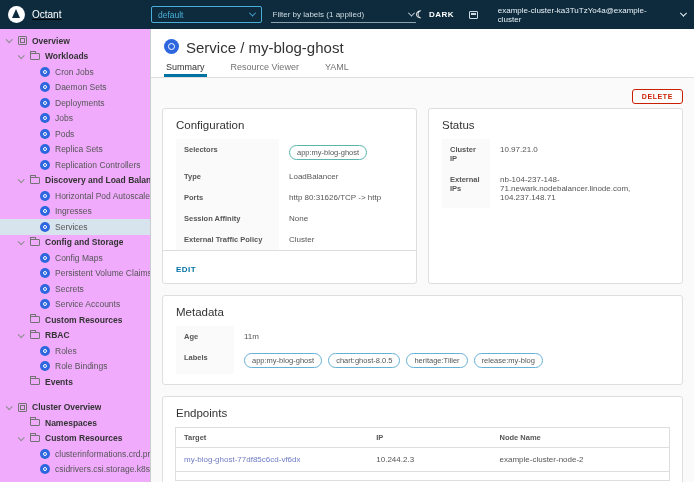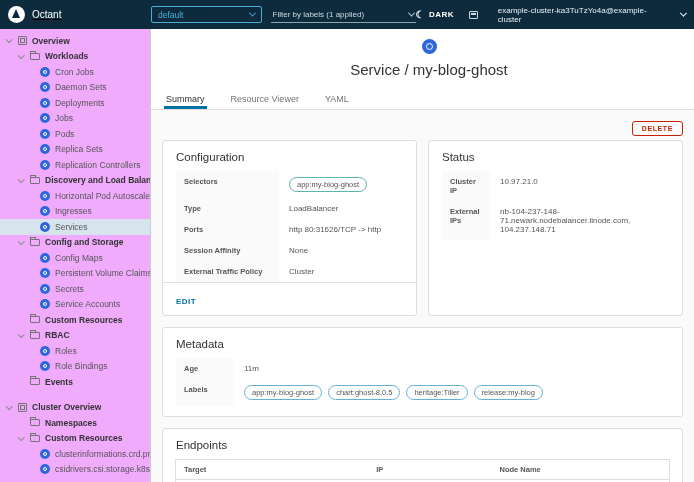--- a/index.html
+++ b/index.html
@@ -58,27 +58,27 @@
   .ico-folder::before { content:""; position:absolute; top:-3px; left:-1px; width:4px; height:2px;
     border:1px solid #737373; border-bottom:none; }
   .ico-res { width: 10px; height: 10px; border-radius: 50%; background: #2d66de; margin-right: 5px;
     position: relative; flex: 0 0 10px; }
   .ico-res::after { content:""; position:absolute; left:3px; top:3px; width:2px; height:2px;
     border:1px solid #fff; border-radius:50%; }
 
   
   .main { flex: 1; display: flex; flex-direction: column; min-width: 0; background: #fafafa; }
   .page-head { background: #fff; padding-top: 10px; }
-  .title-row { margin-left: 13px; display: flex; align-items: center; gap: 7px; flex-direction: column; }
+  .title-row { margin-left: 13px; display: flex; align-items: flex-start; gap: 7px; }
   .svc-icon { width: 15px; height: 15px; border-radius: 50%; background: #2d66de; position: relative;
     flex: 0 0 15px; }
   .svc-icon::after { content:""; position:absolute; left:4px; top:4px; width:5px; height:5px;
     border:1px solid #fff; border-radius:50%; }
   .page-title { font-size: 15px; font-weight: 400; color: #333; }
-  .tabs { margin-top: 13px; border-bottom: 1px solid #dedede; display: flex; padding-left: 13px; gap: 22px; }
+  .tabs { margin-top: 3px; border-bottom: 1px solid #dedede; display: flex; padding-left: 13px; gap: 22px; }
   .tab { font-size: 9px; color: #737373; padding: 3px 2px 5px; cursor: pointer; }
   .tab.active { color: #333; border-bottom: 3px solid #0072a3; padding-bottom: 2px; }
 
   .content { flex: 1; padding: 11px 11px 0; overflow: hidden; }
   .actions { display: flex; justify-content: flex-end; margin-bottom: 4px; }
   .btn-delete { border: 1px solid #c92100; color: #c92100; background: #fff; font-size: 7px; font-weight: bold;
     letter-spacing: .6px; padding: 3px 9px; border-radius: 3px; cursor: pointer; font-family: inherit; }
 
   .card { background: #fff; border: 1px solid #dedede; border-radius: 3px; }
   .cards-2 { display: flex; gap: 11px; margin-bottom: 11px; align-items: stretch; }
@@ -357,20 +357,27 @@
         </section>
 
         <section class="card endpoints-card">
           <div class="card-title">Endpoints</div>
           <div class="tbl">
             <div class="tbl-head">
               <div class="cell col-target">Target</div>
               <div class="cell col-ip">IP</div>
               <div class="cell col-node">Node Name</div>
             </div>
+            <div class="tbl-row">
+              <div class="cell col-target">
+                <span class="link">my-blog-ghost-77df85c6cd-vf6dx</span>
+              </div>
+              <div class="cell col-ip">10.244.2.3</div>
+              <div class="cell col-node">example-cluster-node-2</div>
+            </div>
             <div class="tbl-foot">
               
               
               
             </div>
           </div>
         </section>
 
       </div>
     </main>

